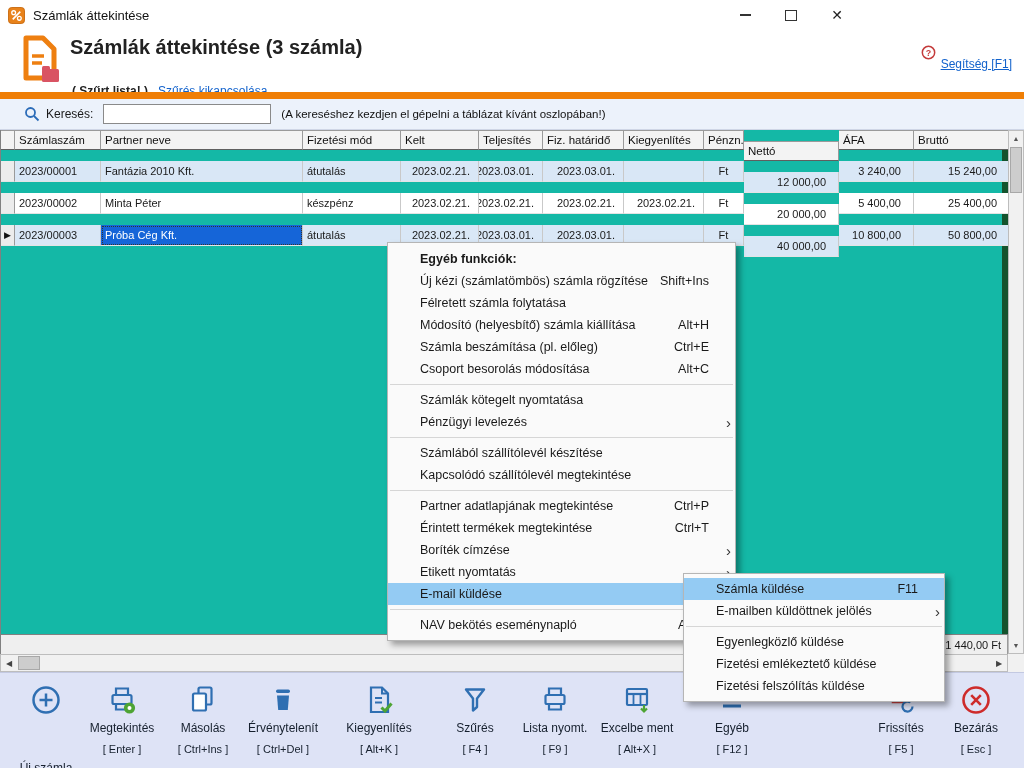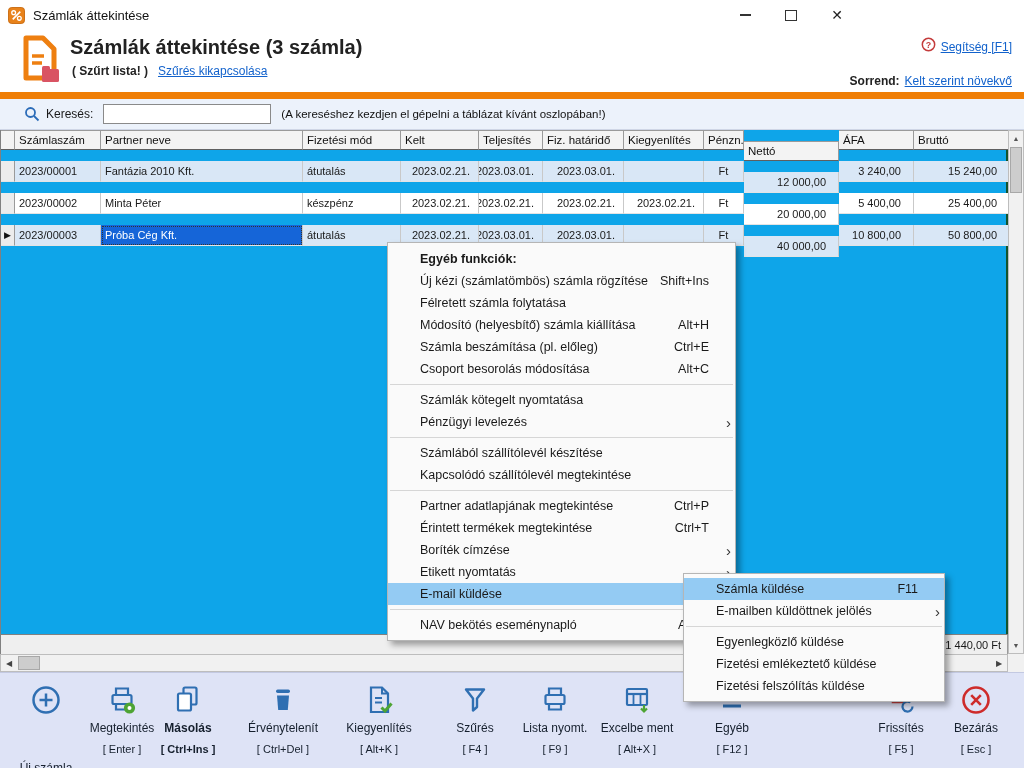--- a/index.html
+++ b/index.html
@@ -14,36 +14,36 @@
   .winbtn{width:46px;height:30px;display:flex;align-items:center;justify-content:center;cursor:default;}
   .glyph-min{width:11px;height:1.4px;background:#333;display:block;}
   .glyph-max{width:10px;height:9px;border:1.4px solid #333;display:block;}
   .glyph-close{font-size:14px;color:#222;line-height:1;}
   
   .header{position:absolute;top:30px;left:0;width:1024px;height:62px;background:#fff;}
   .hdr-icon{position:absolute;left:18px;top:5px;}
   .hdr-title{position:absolute;left:70px;top:6px;font-size:20px;font-weight:bold;color:#222;}
   .hdr-sub{position:absolute;left:72px;top:34px;font-size:12px;display:flex;gap:10px;align-items:baseline;}
   .hdr-sub .note{font-weight:bold;color:#222;}
-  a.link{color:#1262CC;text-decoration:underline;cursor:pointer;font-size:12px;}
+  a.link{color:#1262CC;text-decoration:underline;cursor:pointer;font-size:12px;margin-top:20px;}
   .help{position:absolute;right:12px;top:7px;display:flex;align-items:center;gap:5px;}
   .sort{position:absolute;right:12px;top:44px;font-size:12px;display:flex;gap:5px;align-items:baseline;}
   .sort .lbl{font-weight:bold;color:#222;}
   .orangebar{position:absolute;top:92px;left:0;width:1024px;height:7px;background:#EF7E06;}
   
   .searchband{position:absolute;top:99px;left:0;width:1024px;height:31px;background:#ECF2FB;
               display:flex;align-items:center;border-bottom:1px solid #cfd6e6;box-sizing:border-box;}
   .searchband .sicon{margin:0 6px 0 24px;display:flex;}
   .searchband .slabel{font-size:12px;margin-right:10px;}
   .searchband input{width:160px;height:18px;border:1px solid #8a8a8a;font-size:12px;padding:0 3px;
                     font-family:"Liberation Sans",sans-serif;}
   .searchband .shint{font-size:11.5px;margin-left:10px;color:#111;}
   
-  .grid{position:absolute;top:130px;left:0;width:1008px;height:504px;background:#0ea5e9;
-        border-left:1px solid #808080;border-right:2px solid #14532d;box-sizing:border-box;
+  .grid{position:absolute;top:130px;left:0;width:1008px;height:504px;background:#14b8a6;
+        border-left:1px solid #808080;border-right:6px solid #14532d;box-sizing:border-box;
         font-size:11px;}
   .tr{display:flex;}
   .th{height:20px;background:#F3F3F3;border-right:1px solid #9a9a9a;border-bottom:1px solid #5f5f5f;
       border-top:1px solid #9a9a9a;display:flex;align-items:center;padding-left:4px;
       box-sizing:border-box;font-size:11.5px;color:#111;}
   .td{height:21px;display:flex;align-items:center;border-right:1px solid #c9c9c9;
       border-bottom:1px solid #e4e4e4;box-sizing:border-box;overflow:hidden;white-space:nowrap;}
   .r-blue .td{background:#D9E7F6;}
   .r-white .td{background:#FFFFFF;}
   .col0{width:14px;min-width:14px;}.col1{width:86px;min-width:86px;}.col2{width:202px;min-width:202px;}
@@ -267,21 +267,21 @@
             <rect x="7.5" y="12" width="19" height="9" rx="1.5" fill="none" stroke="#2F6FB2" stroke-width="2.2"></rect>
             <path d="M11 21v5.5h12V21" fill="none" stroke="#2F6FB2" stroke-width="2.2"></path>
             <circle cx="24.5" cy="25" r="5.6" fill="#4EA434"></circle>
             <circle cx="24.5" cy="25" r="2" fill="#fff"></circle>
           </svg>
       </span>
       <span class="tlabel">Megtekintés</span>
       <span class="tshort">[ Enter ]</span>
     </div>
 
-    <div class="tbtn" style="left:143px;font-weight:bold;">
+    <div class="tbtn" style="left:158px;">
       <span class="ticon">
         <svg width="34" height="34" viewBox="0 0 34 34">
             <rect x="12.5" y="4.5" width="13" height="17" rx="1.5" fill="none" stroke="#2F6FB2" stroke-width="2.2"></rect>
             <rect x="7" y="10.5" width="13" height="17" rx="1.5" fill="#fff" stroke="#2F6FB2" stroke-width="2.2"></rect>
           </svg>
       </span>
       <span class="tlabel">Másolás</span>
       <span class="tshort">[ Ctrl+Ins ]</span>
     </div>
 

